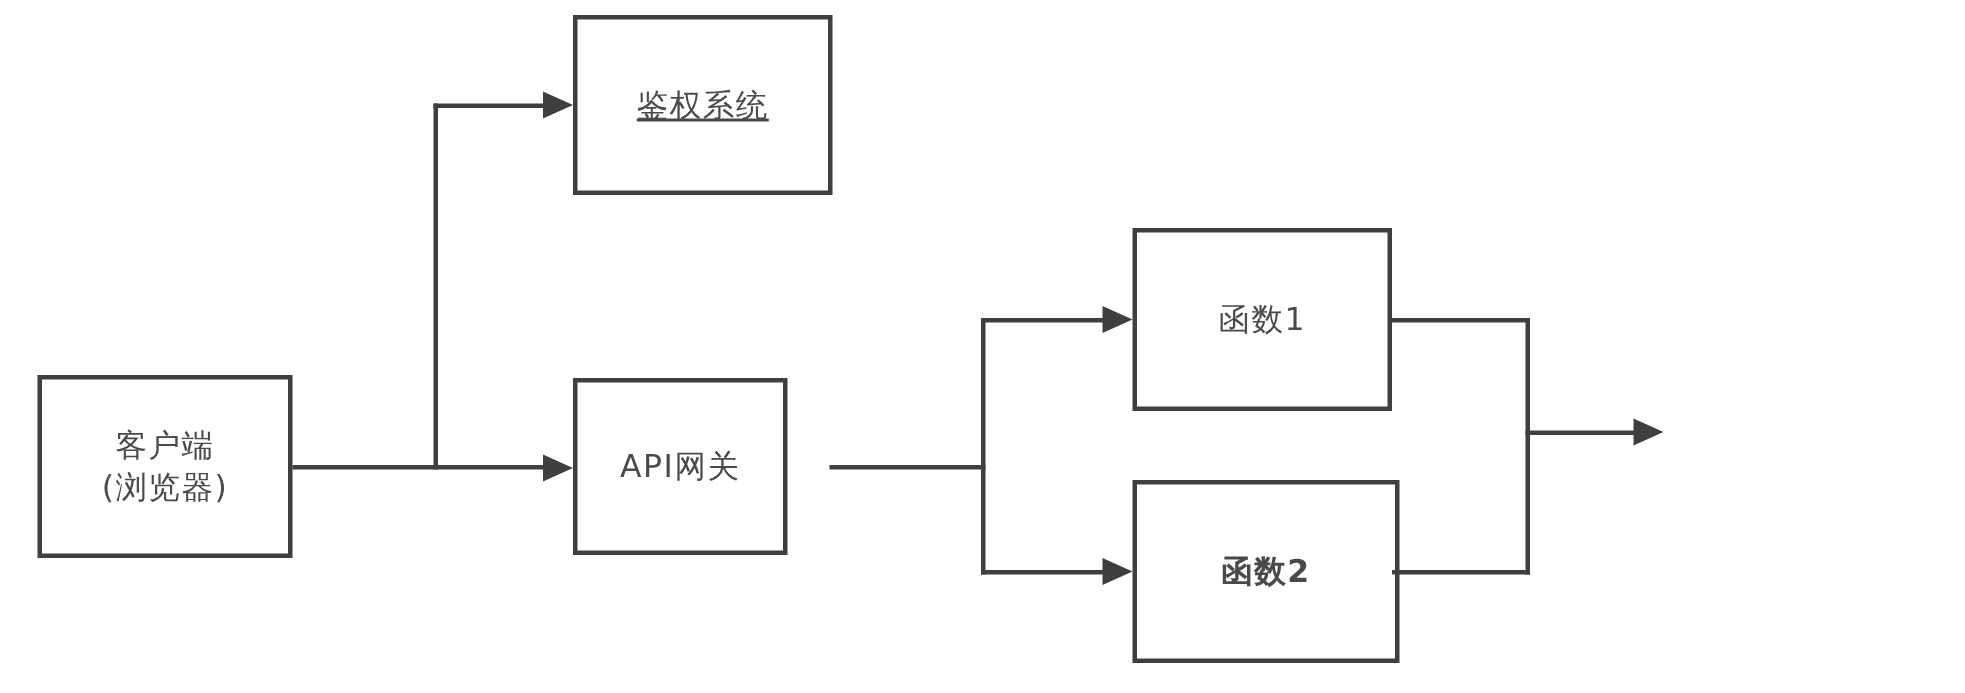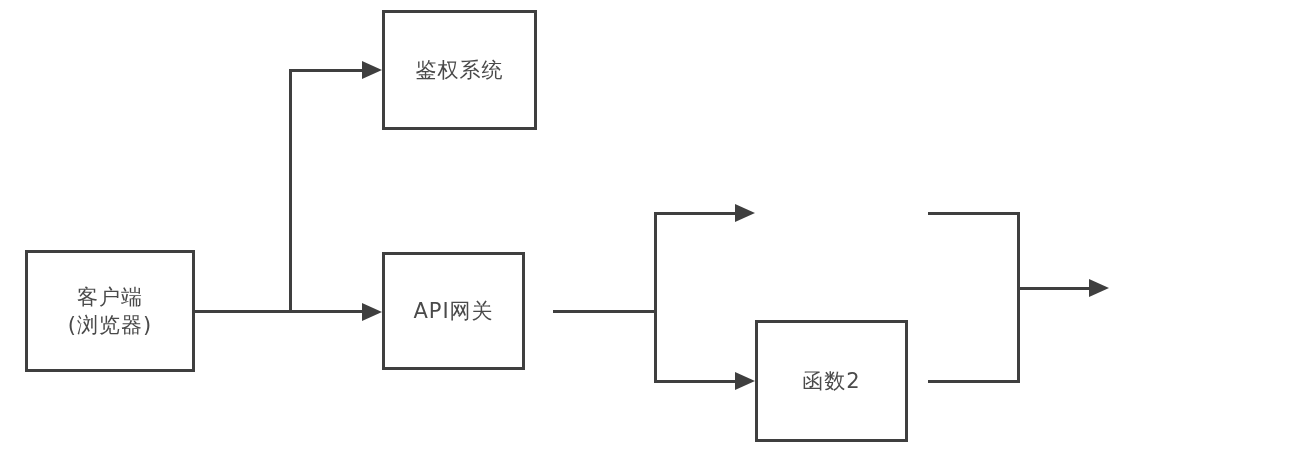--- a/index.html
+++ b/index.html
@@ -48,30 +48,33 @@
 </head>
 <body>
 
 <div class="canvas">
 
   <div class="node" style="left:25px; top:250px; width:170px; height:122px;">
     <span>客户端</span>
     <span>(浏览器)</span>
   </div>
 
-  <div class="node" style="left:382px; top:10px; width:155px; height:120px;">
+  <div class="node" style="left:382px; top:10px; width:173px; height:120px;text-decoration:underline;">
     <span>鉴权系统</span>
   </div>
 
   <div class="node" style="left:382px; top:252px; width:143px; height:118px;">
     <span>API网关</span>
   </div>
 
+  <div class="node" style="left:755px; top:152px; width:173px; height:122px;">
+    <span>函数1</span>
+  </div>
 
-  <div class="node" style="left:755px; top:320px; width:153px; height:122px;">
+  <div class="node" style="left:755px; top:320px; width:178px; height:122px;font-weight:bold;">
     <span>函数2</span>
   </div>
 
 
   <div class="h-line" style="left:195px; top:310px; width:170px;"></div>
   <div class="arrow-right" style="left:362px; top:303px;"></div>
 
   <div class="v-line" style="left:289px; top:69px; height:244px;"></div>
   <div class="h-line" style="left:289px; top:69px; width:76px;"></div>
   <div class="arrow-right" style="left:362px; top:61px;"></div>

